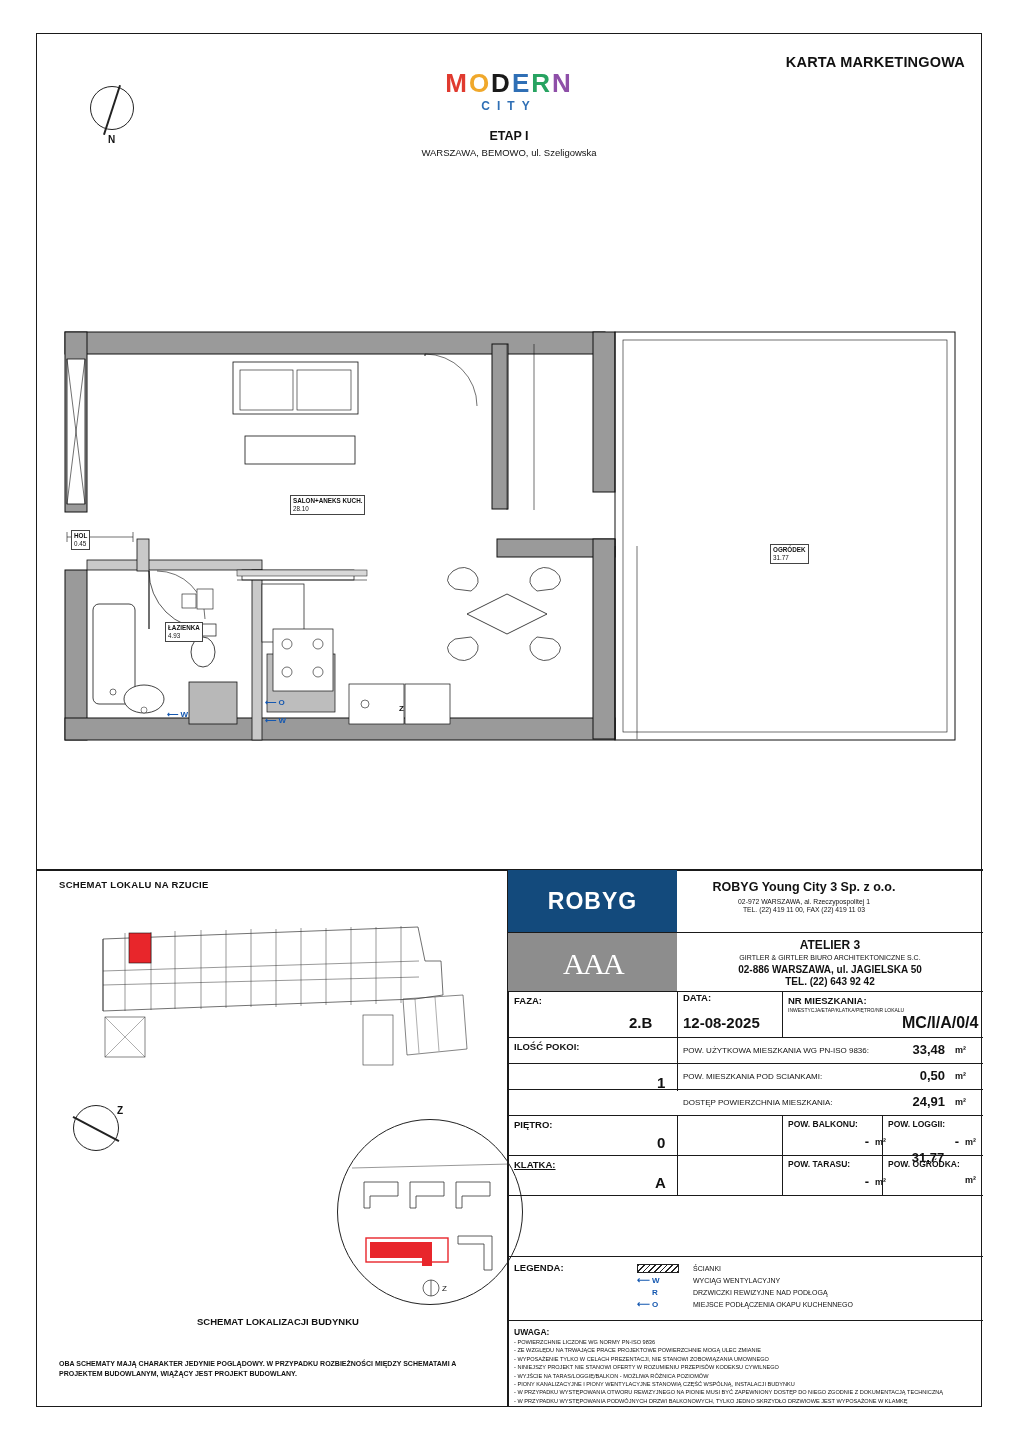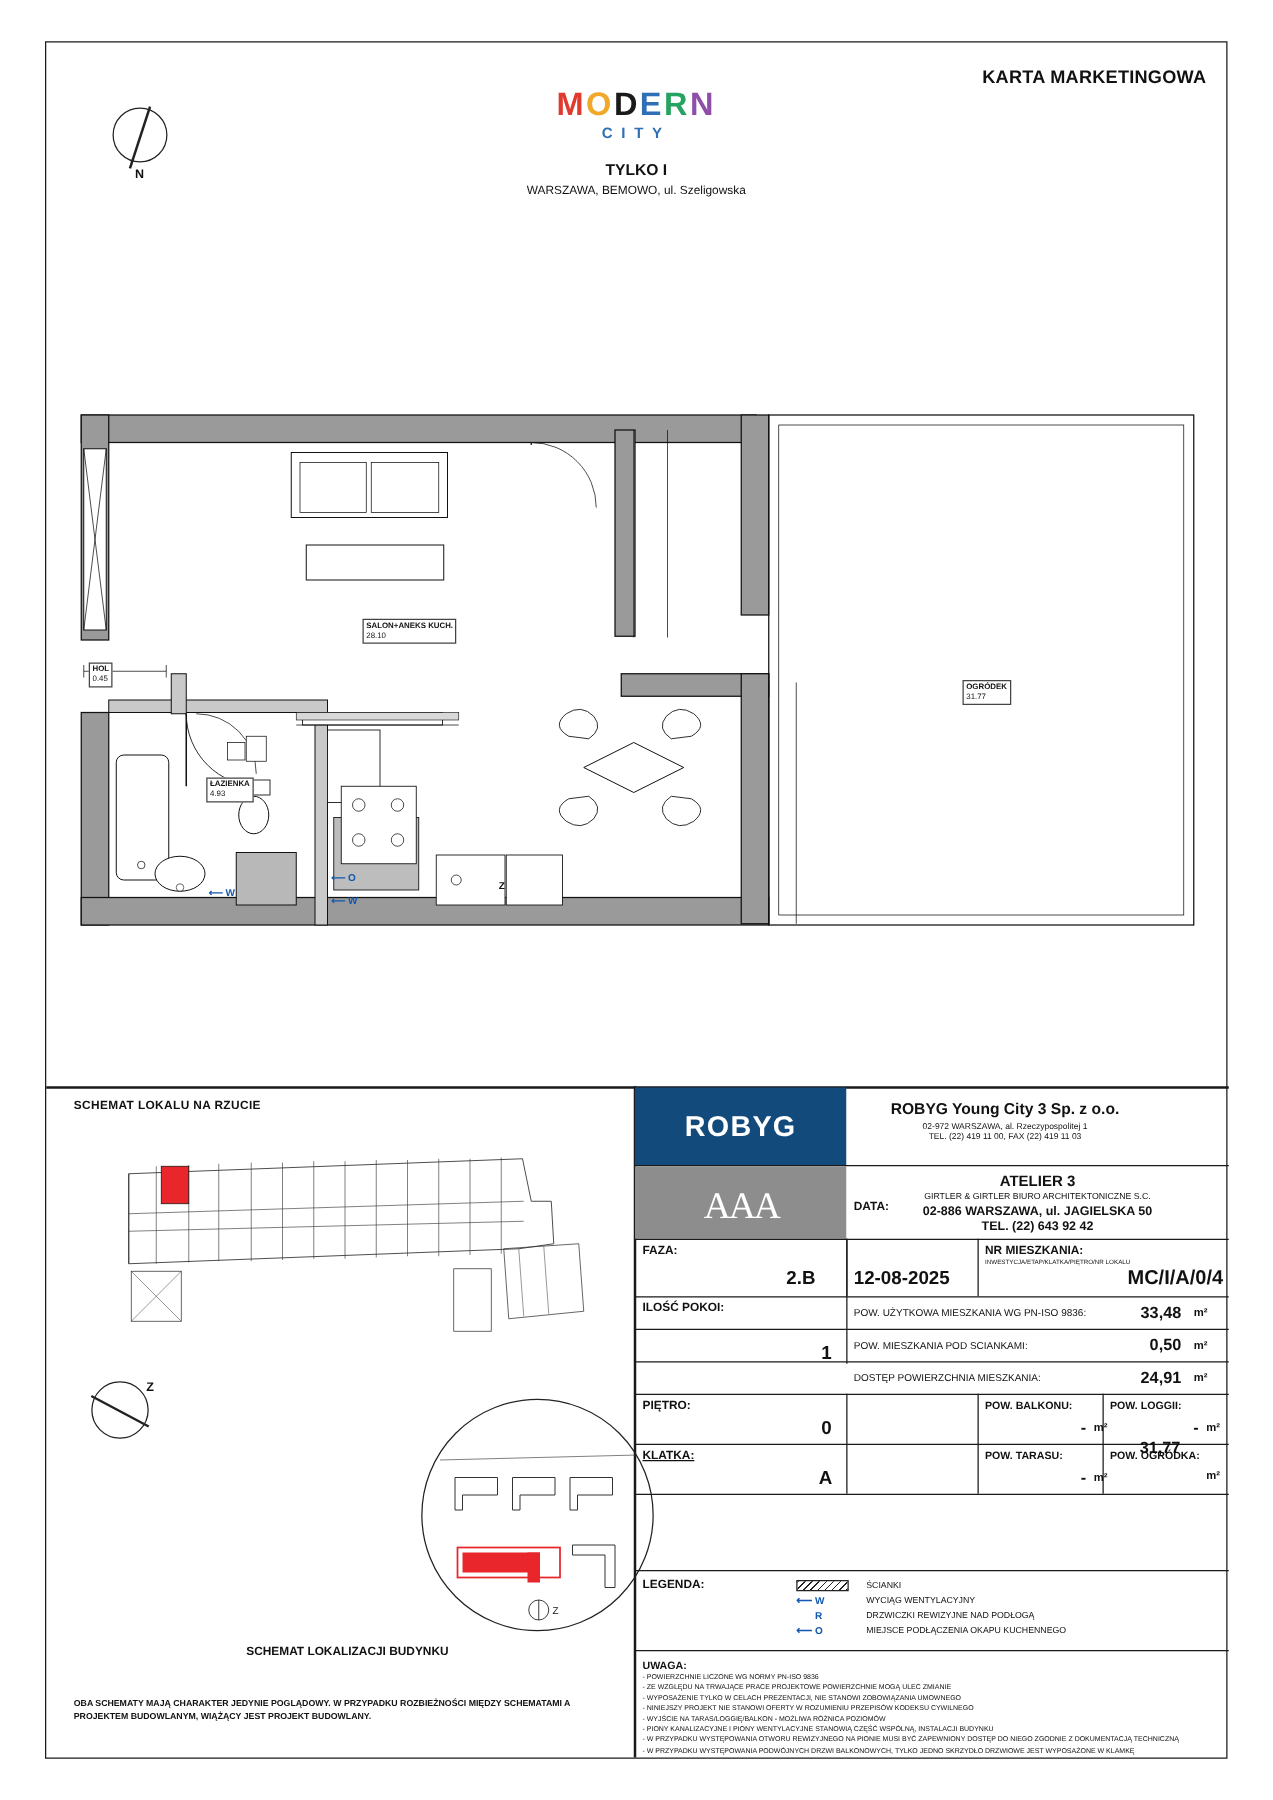--- a/index.html
+++ b/index.html
@@ -111,21 +111,21 @@
     <div class="needle"></div>
     <div class="nlabel">N</div>
   </div>
 
   <div class="logo-wrap">
     <div class="logo-modern">
       <span class="c1">M</span><span class="c4">O</span><span class="c6">D</span><span class="c2">E</span><span class="c3">R</span><span class="c5">N</span>
     </div>
     <div class="logo-city">CITY</div>
   </div>
-  <div class="etap">TYLKO I</div>
+  <div class="etap">ETAP I</div>
   <div class="addr">WARSZAWA, BEMOWO, ul. Szeligowska</div>
 
   <div class="plan">
     <svg width="946" height="600" viewBox="0 0 946 600">
       <g stroke="#111" fill="none">
 
         <rect x="28" y="48" width="540" height="22" fill="#9a9a9a" stroke="#111" stroke-width="1"></rect>
         <rect x="28" y="48" width="22" height="180" fill="#9a9a9a" stroke="#111" stroke-width="1"></rect>
         <rect x="28" y="286" width="22" height="170" fill="#9a9a9a" stroke="#111" stroke-width="1"></rect>
         <rect x="28" y="434" width="550" height="22" fill="#9a9a9a" stroke="#111" stroke-width="1"></rect>
@@ -341,21 +341,21 @@
   <div class="vline" style="left:845px; top:1081px; height:80px;"></div>
   <div class="hline" style="top:1121px;"></div>
   <div class="hline" style="top:1161px;"></div>
   <div class="hline" style="top:1222px;"></div>
   <div class="hline" style="top:1286px;"></div>
   <div class="vline" style="left:640px; top:957px; height:46px;"></div>
 
   <div class="cell-label" style="left:477px; top:961px;">FAZA:</div>
   <div class="cell-val-lg" style="left:592px; top:980px;">2.B</div>
 
-  <div class="cell-label" style="left:646px; top:926px;">DATA:</div>
+  <div class="cell-label" style="left:646px; top:958px;">DATA:</div>
   <div class="cell-val-lg" style="left:646px; top:980px;">12-08-2025</div>
 
   <div class="cell-label" style="left:751px; top:961px;">NR MIESZKANIA:</div>
   <div class="cell-sub" style="left:751px; top:973px;">INWESTYCJA/ETAP/KLATKA/PIĘTRO/NR LOKALU</div>
   <div class="cell-val-lg" style="left:865px; top:980px; font-size:16px;">MC/I/A/0/4</div>
 
   <div class="cell-label" style="left:477px; top:1007px;">ILOŚĆ POKOI:</div>
   <div class="cell-val-lg" style="left:620px; top:1040px;">1</div>
 
   <div class="cell-txt" style="left:646px; top:1012px;">POW. UŻYTKOWA MIESZKANIA WG PN-ISO 9836:</div>

